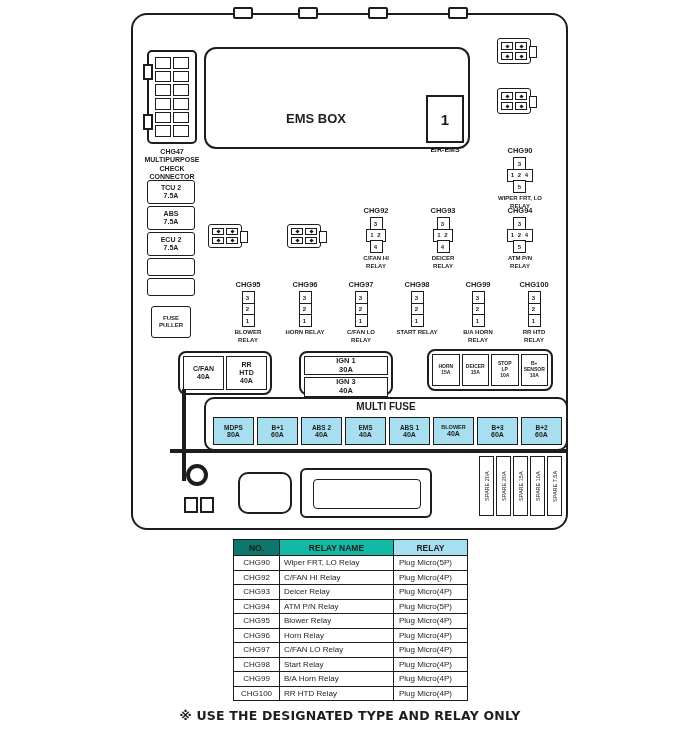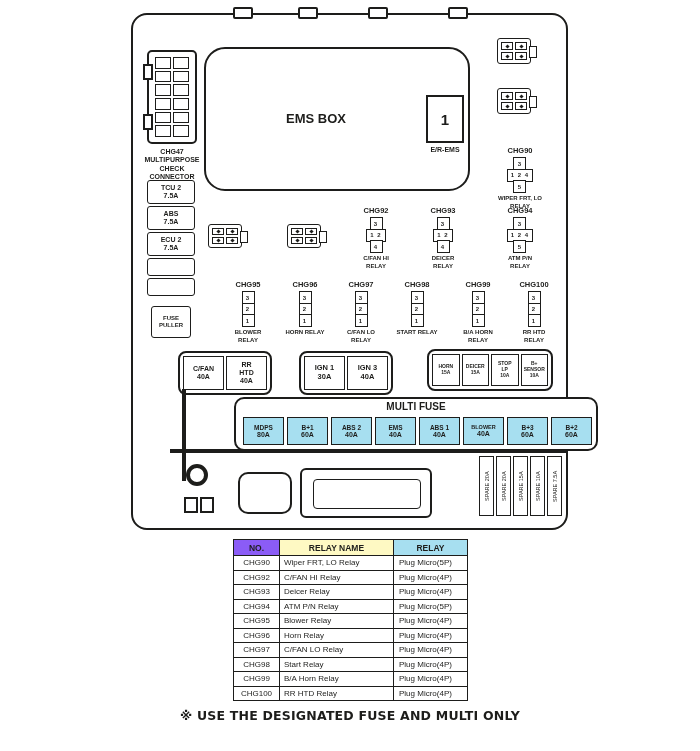--- a/index.html
+++ b/index.html
@@ -98,21 +98,21 @@
   <div class="abs lfuse f7" style="left:147px;top:232px;width:48px;height:24px;">
     <span>ECU 2</span>
     <span>7.5A</span>
   </div>
   <div class="abs lfuse" style="left:147px;top:258px;width:48px;height:18px;"></div>
   <div class="abs lfuse" style="left:147px;top:278px;width:48px;height:18px;"></div>
   <div class="abs lfuse f6" style="left:151px;top:306px;width:40px;height:32px;">
     <span style="max-width:30px;">FUSE PULLER</span>
   </div>
 
-  <div class="abs ems" style="left:204px;top:47px;width:266px;height:144px;border-radius:21px;">
+  <div class="abs ems" style="left:204px;top:47px;width:266px;height:102px;">
     <div class="abs f13 b" style="left:0;top:62px;width:220px;text-align:center;">EMS BOX</div>
     <div class="abs unitbox ctr f15 b" style="left:220px;top:46px;width:38px;height:48px;">
       <span>1</span>
     </div>
     <div class="abs f7 b" style="left:210px;top:97px;width:58px;text-align:center;">E/R-EMS</div>
   </div>
 
   <div class="abs conn" style="left:497px;top:38px;width:34px;height:26px;">
       <i></i>
       <i></i>
@@ -235,21 +235,21 @@
   <div class="abs grp" style="left:178px;top:351px;width:94px;height:44px;">
     <div class="fuse f7">
       <span style="max-width:34px;">C/FAN</span>
       <span>40A</span>
     </div>
     <div class="fuse f7">
       <span style="max-width:24px;">RR HTD</span>
       <span>40A</span>
     </div>
   </div>
-  <div class="abs grp" style="left:299px;top:351px;width:94px;height:44px;">
+  <div class="abs grp" style="left:299px;top:351px;width:94px;height:44px;flex-direction:column;">
     <div class="fuse f75">
       <span>IGN 1</span>
       <span>30A</span>
     </div>
     <div class="fuse f75">
       <span>IGN 3</span>
       <span>40A</span>
     </div>
   </div>
   <div class="abs grp" style="left:427px;top:349px;width:126px;height:42px;">
@@ -264,21 +264,21 @@
     <div class="fuse f5">
       <span style="max-width:16px;">STOP LP</span>
       <span>10A</span>
     </div>
     <div class="fuse f5">
       <span style="max-width:22px;">B+ SENSOR</span>
       <span>10A</span>
     </div>
   </div>
 
-  <div class="abs mfbox" style="left:204px;top:397px;width:364px;height:54px;margin-left:30px;">
+  <div class="abs mfbox" style="left:204px;top:397px;width:364px;height:54px;">
     <div class="abs f10 b" style="left:0;top:2px;width:100%;text-align:center;">MULTI FUSE</div>
     <div class="abs mfrow" style="left:7px;top:18px;">
       <div class="mf" style="background:#a7dff0;">
         <span class="f65">MDPS</span>
         <span class="f7">80A</span>
       </div>
       <div class="mf" style="background:#a7dff0;">
         <span class="f65">B+1</span>
         <span class="f7">60A</span>
       </div>
@@ -324,22 +324,22 @@
     <div class="spare">SPARE 20A</div>
     <div class="spare">SPARE 20A</div>
     <div class="spare">SPARE 15A</div>
     <div class="spare">SPARE 10A</div>
     <div class="spare">SPARE 7.5A</div>
   </div>
 
   <table class="rtable abs" style="left:233px;top:539px;">
     <thead>
       <tr>
-        <th style="background:#8b5cf6;width:46px;">NO.</th>
-        <th style="background:#fef9c3;width:114px;">RELAY NAME</th>
+        <th style="background:#0f766e;width:46px;">NO.</th>
+        <th style="background:#14b8a6;width:114px;">RELAY NAME</th>
         <th style="background:#a7dff0;width:74px;">RELAY</th>
       </tr>
     </thead>
     <tbody>
       <tr>
         <td class="cno">CHG90</td>
         <td class="cname">Wiper FRT, LO Relay</td>
         <td class="ctype">Plug Micro(5P)</td>
       </tr>
       <tr>
@@ -383,15 +383,15 @@
         <td class="ctype">Plug Micro(4P)</td>
       </tr>
       <tr>
         <td class="cno">CHG100</td>
         <td class="cname">RR HTD Relay</td>
         <td class="ctype">Plug Micro(4P)</td>
       </tr>
     </tbody>
   </table>
 
-  <div class="abs note" style="left:0;top:708px;width:700px;">※ USE THE DESIGNATED FUSE AND MULTI ONLY</div>
+  <div class="abs note" style="left:0;top:708px;width:700px;">※ USE THE DESIGNATED TYPE AND RELAY ONLY</div>
 
 </div>
 
 </body></html>

